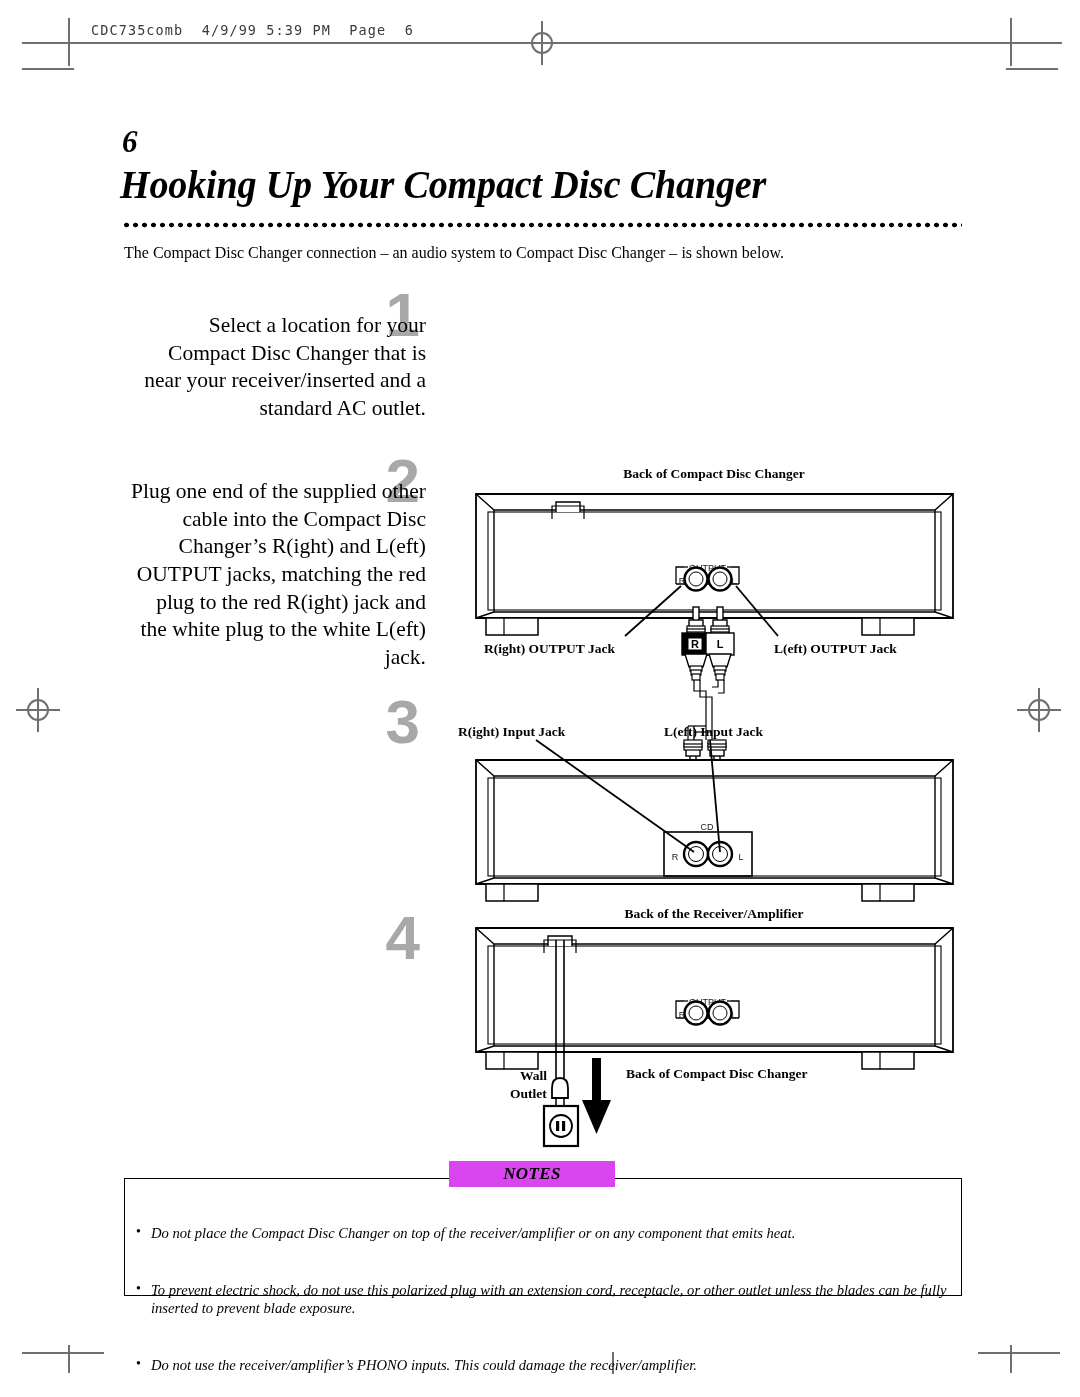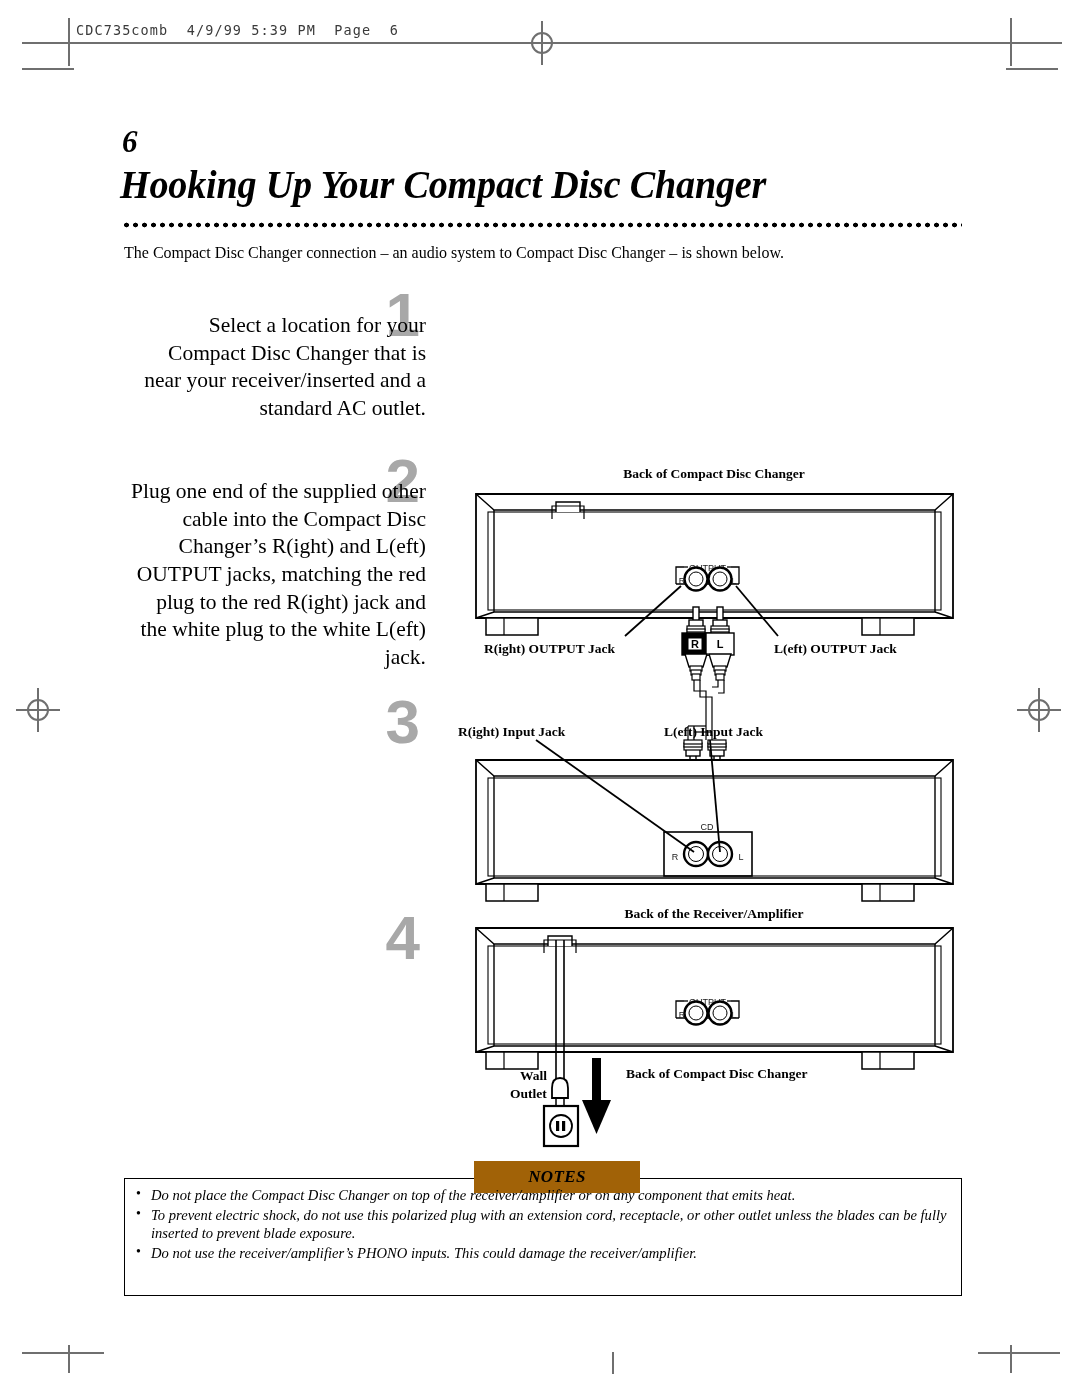--- a/index.html
+++ b/index.html
@@ -15,21 +15,21 @@
   .crop-v { position: absolute; width: 2px; background: #6f6f6f; }
   .crop-h { position: absolute; height: 2px; background: #6f6f6f; }
   .regmark { position: absolute; width: 44px; height: 44px; }
   .regmark .rv { position: absolute; left: 21px; top: 0; width: 2px; height: 44px; background: #6f6f6f; }
   .regmark .rh { position: absolute; top: 21px; left: 0; height: 2px; width: 44px; background: #6f6f6f; }
   .regmark .rc { position: absolute; left: 11px; top: 11px; width: 22px; height: 22px;
                  border: 2px solid #6f6f6f; border-radius: 50%; background: transparent; }
 
   
   .slug {
-    position: absolute; left: 76px; top: 22px;
+    position: absolute; left: 91px; top: 22px;
     font-family: "DejaVu Sans Mono", monospace;
     font-size: 13.5px; letter-spacing: 1.1px; color: #3a3a3a;
     white-space: pre;
   }
 
   
   .chapnum {
     position: absolute; left: 122px; top: 124px;
     font-family: "Liberation Serif", serif;
     font-style: italic; font-weight: bold; font-size: 31px; color: #000;
@@ -79,33 +79,34 @@
   .lbl-small { font-family: "Liberation Sans", sans-serif; font-size: 9px; fill: #1a1a1a; }
   .lbl-plugL { font-family: "Liberation Sans", sans-serif; font-weight: bold; font-size: 11px; fill: #000; }
 
   
   .notesbox {
     position: absolute; left: 124px; top: 1178px; width: 838px; height: 118px;
     border: 1.6px solid #000; background: #fff;
   }
   .noteshdr {
     position: absolute; left: 449px; top: 1161px;
-    width: 166px; height: 32px; background: #a16207;
-    display: flex; align-items: center; justify-content: center; margin-left: 25px;
+    width: 166px; height: 26px; background: #d946ef;
+    display: flex; align-items: center; justify-content: center;
   }
   .noteshdr span {
     font-family: "Liberation Serif", serif; font-weight: bold; font-style: italic;
     font-size: 17px; color: #000; letter-spacing: 0.4px;
   }
   .notelist { position: absolute; left: 134px; top: 1186px; width: 818px; }
   .noteitem {
     position: relative; padding-left: 17px;
     font-family: "Liberation Serif", serif; font-style: italic;
     font-size: 14.6px; line-height: 1.27; color: #000;
     margin-bottom: 1px;
+    margin-top: 38px;
   }
   .noteitem:before {
     content: "\2022"; position: absolute; left: 2px; top: -1px;
     font-style: normal; font-size: 14px;
   }
 </style>
 </head>
 <body>
 
 <div class="page">

